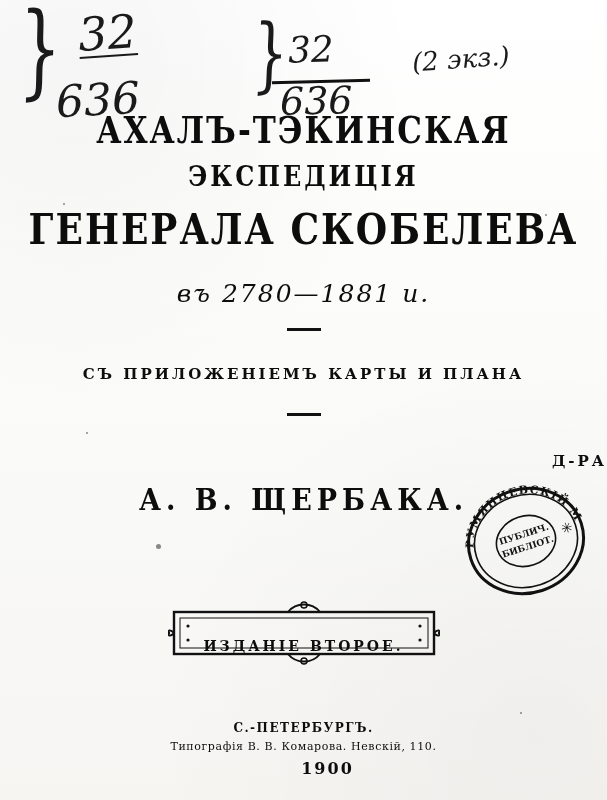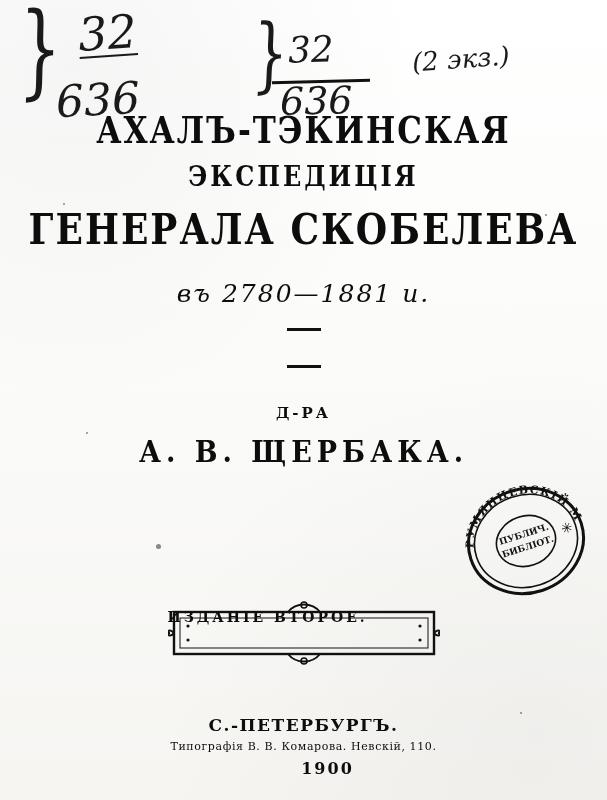--- a/index.html
+++ b/index.html
@@ -156,20 +156,21 @@
     font-size: 17px;
     letter-spacing: 3px;
     margin-bottom: 10px;
   }
   .line-dra {
     font-family: "DejaVu Serif", serif;
     font-weight: 700;
     font-size: 15px;
     letter-spacing: 3px;
     margin-bottom: 14px;
+    text-align: right;
   }
   .line-author {
     font-family: "DejaVu Serif", serif;
     font-weight: 700;
     font-size: 27px;
     letter-spacing: 5px;
     transform: scaleY(1.12);
   }
 
   
@@ -189,38 +190,39 @@
     left: 50%;
     transform: translateX(-50%);
     top: 600px;
     width: 272px;
     height: 66px;
   }
   .edition-frame svg { display: block; }
   .edition-text {
     position: absolute;
     left: 0; right: 0;
-    top: 9px;
+    top: 38px;
+    text-align: center;
     font-family: "DejaVu Serif", serif;
     font-weight: 700;
     font-size: 14px;
     letter-spacing: 3px;
   }
 
   
   .imprint {
     position: absolute;
     left: 0; right: 0;
     bottom: 22px;
     text-align: center;
   }
   .imp-city {
     font-family: "DejaVu Serif", serif;
     font-weight: 700;
-    font-size: 17px;
+    font-size: 12px;
     letter-spacing: 1.5px;
     margin-bottom: 5px;
   }
   .imp-press {
     font-family: "DejaVu Serif", serif;
     font-size: 11px;
     letter-spacing: 0.6px;
     margin-bottom: 6px;
   }
   .imp-year {
@@ -255,20 +257,21 @@
   <div class="hand hand-bot-2">636</div>
   <div class="hand hand-note">(2 экз.)</div>
 
   <div class="title-block">
     <div class="line-main1">АХАЛЪ-ТЭКИНСКАЯ</div>
     <div class="line-main2">ЭКСПЕДИЦIЯ</div>
     <div class="line-main3">ГЕНЕРАЛА СКОБЕЛЕВА</div>
     <div class="line-years">въ 2780—1881 и.</div>
 
     <div class="rule rule-1"></div>
+    <div class="line-supp">СЪ ПРИЛОЖЕНIЕМЪ КАРТЫ И ПЛАНА</div>
     <div class="rule rule-2"></div>
 
     <div class="line-dra">Д-РА</div>
     <div class="line-author">А. В. ЩЕРБАКА.</div>
   </div>
 
   <div class="stamp">
     <svg width="134" height="122" viewBox="0 0 134 122" xmlns="http://www.w3.org/2000/svg">
       <defs>
         <path id="arcTop" d="M 14,61 A 53,47 0 0 1 120,61"></path>

